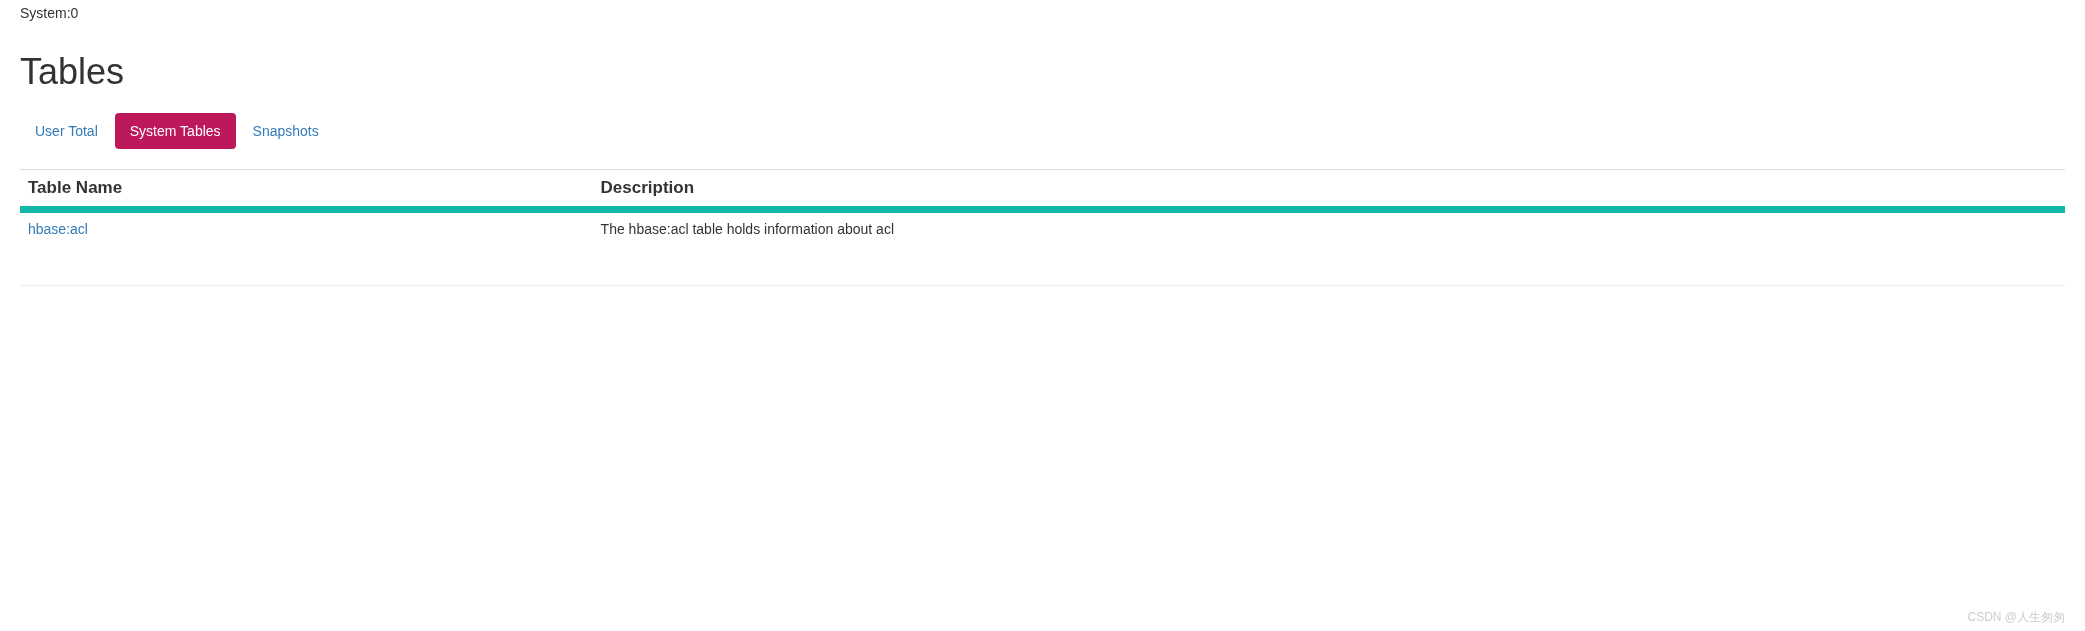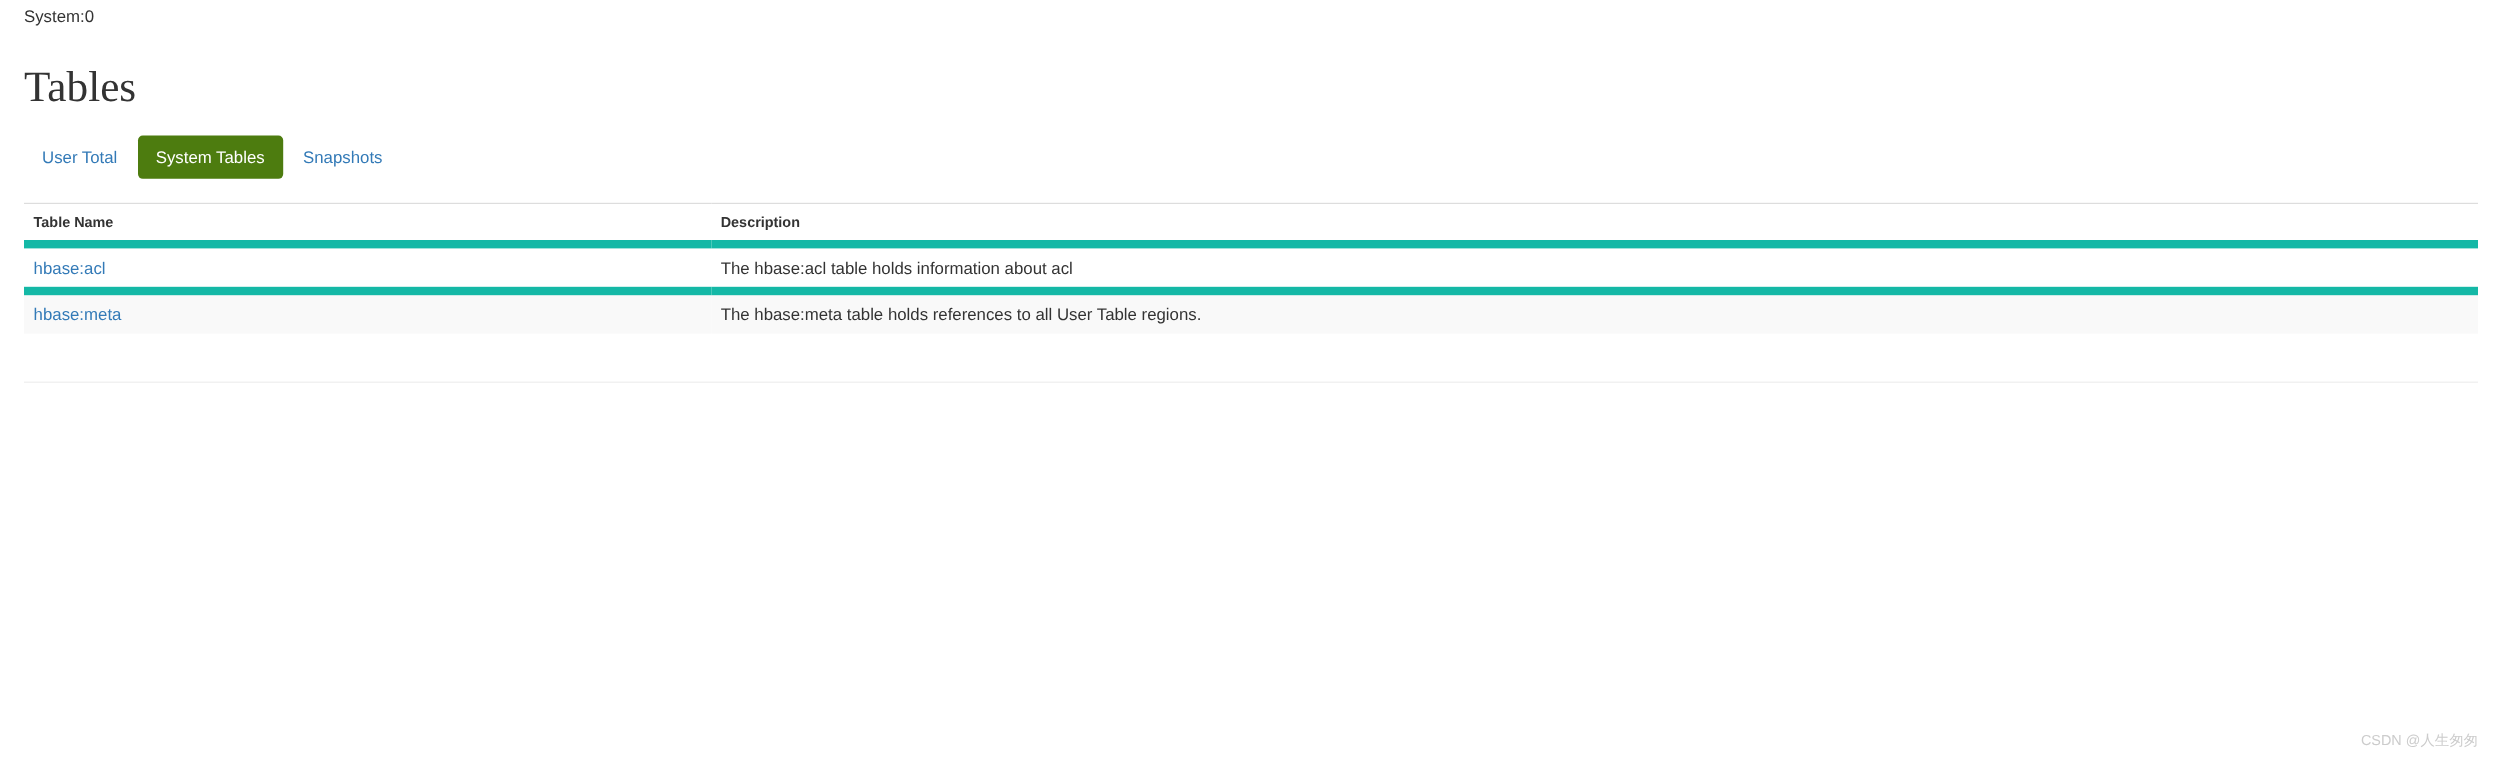--- a/index.html
+++ b/index.html
@@ -17,56 +17,55 @@
     .total {
       font-size: 14px;
       color: #333;
       margin: 5px 0 30px 0;
     }
     .section-title {
       font-size: 36px;
       font-weight: 500;
       color: #333;
       margin-bottom: 20px;
-      font-family: Liberation Serif, serif;
     }
     .nav-tabs {
       display: flex;
       list-style: none;
       margin-bottom: 20px;
       gap: 0;
     }
     .nav-tabs li {
       margin-right: 2px;
     }
     .nav-tabs a {
       display: block;
       padding: 10px 15px;
       color: #337ab7;
       text-decoration: none;
       border-radius: 4px;
       font-size: 14px;
       cursor: pointer;
     }
     .nav-tabs a.active {
-      background-color: #4d7c0f;
+      background-color: #be185d;
       color: #fff;
     }
     table {
       width: 100%;
       border-collapse: collapse;
       margin-bottom: 20px;
     }
     table th {
       text-align: left;
       padding: 8px;
       border-top: 1px solid #ddd;
       border-bottom: 2px solid #ddd;
       font-weight: bold;
-      font-size: 12px;
+      font-size: 17px;
     }
     table td {
       padding: 8px;
       border-top: 7px solid #14b8a6;
       font-size: 14px;
       vertical-align: top;
     }
     table tbody tr:nth-child(even) {
       background-color: #f9f9f9;
     }
@@ -114,22 +113,18 @@
     <tr>
       <th class="col-name">Table Name</th>
       <th>Description</th>
     </tr>
   </thead>
   <tbody>
     <tr>
       <td><a>hbase:acl</a></td>
       <td>The hbase:acl table holds information about acl</td>
     </tr>
-    <tr>
-      <td><a>hbase:meta</a></td>
-      <td>The hbase:meta table holds references to all User Table regions.</td>
-    </tr>
   </tbody>
 </table>
 
 <hr>
 
 <div class="watermark">CSDN @人生匆匆</div>
 
 </body></html>

